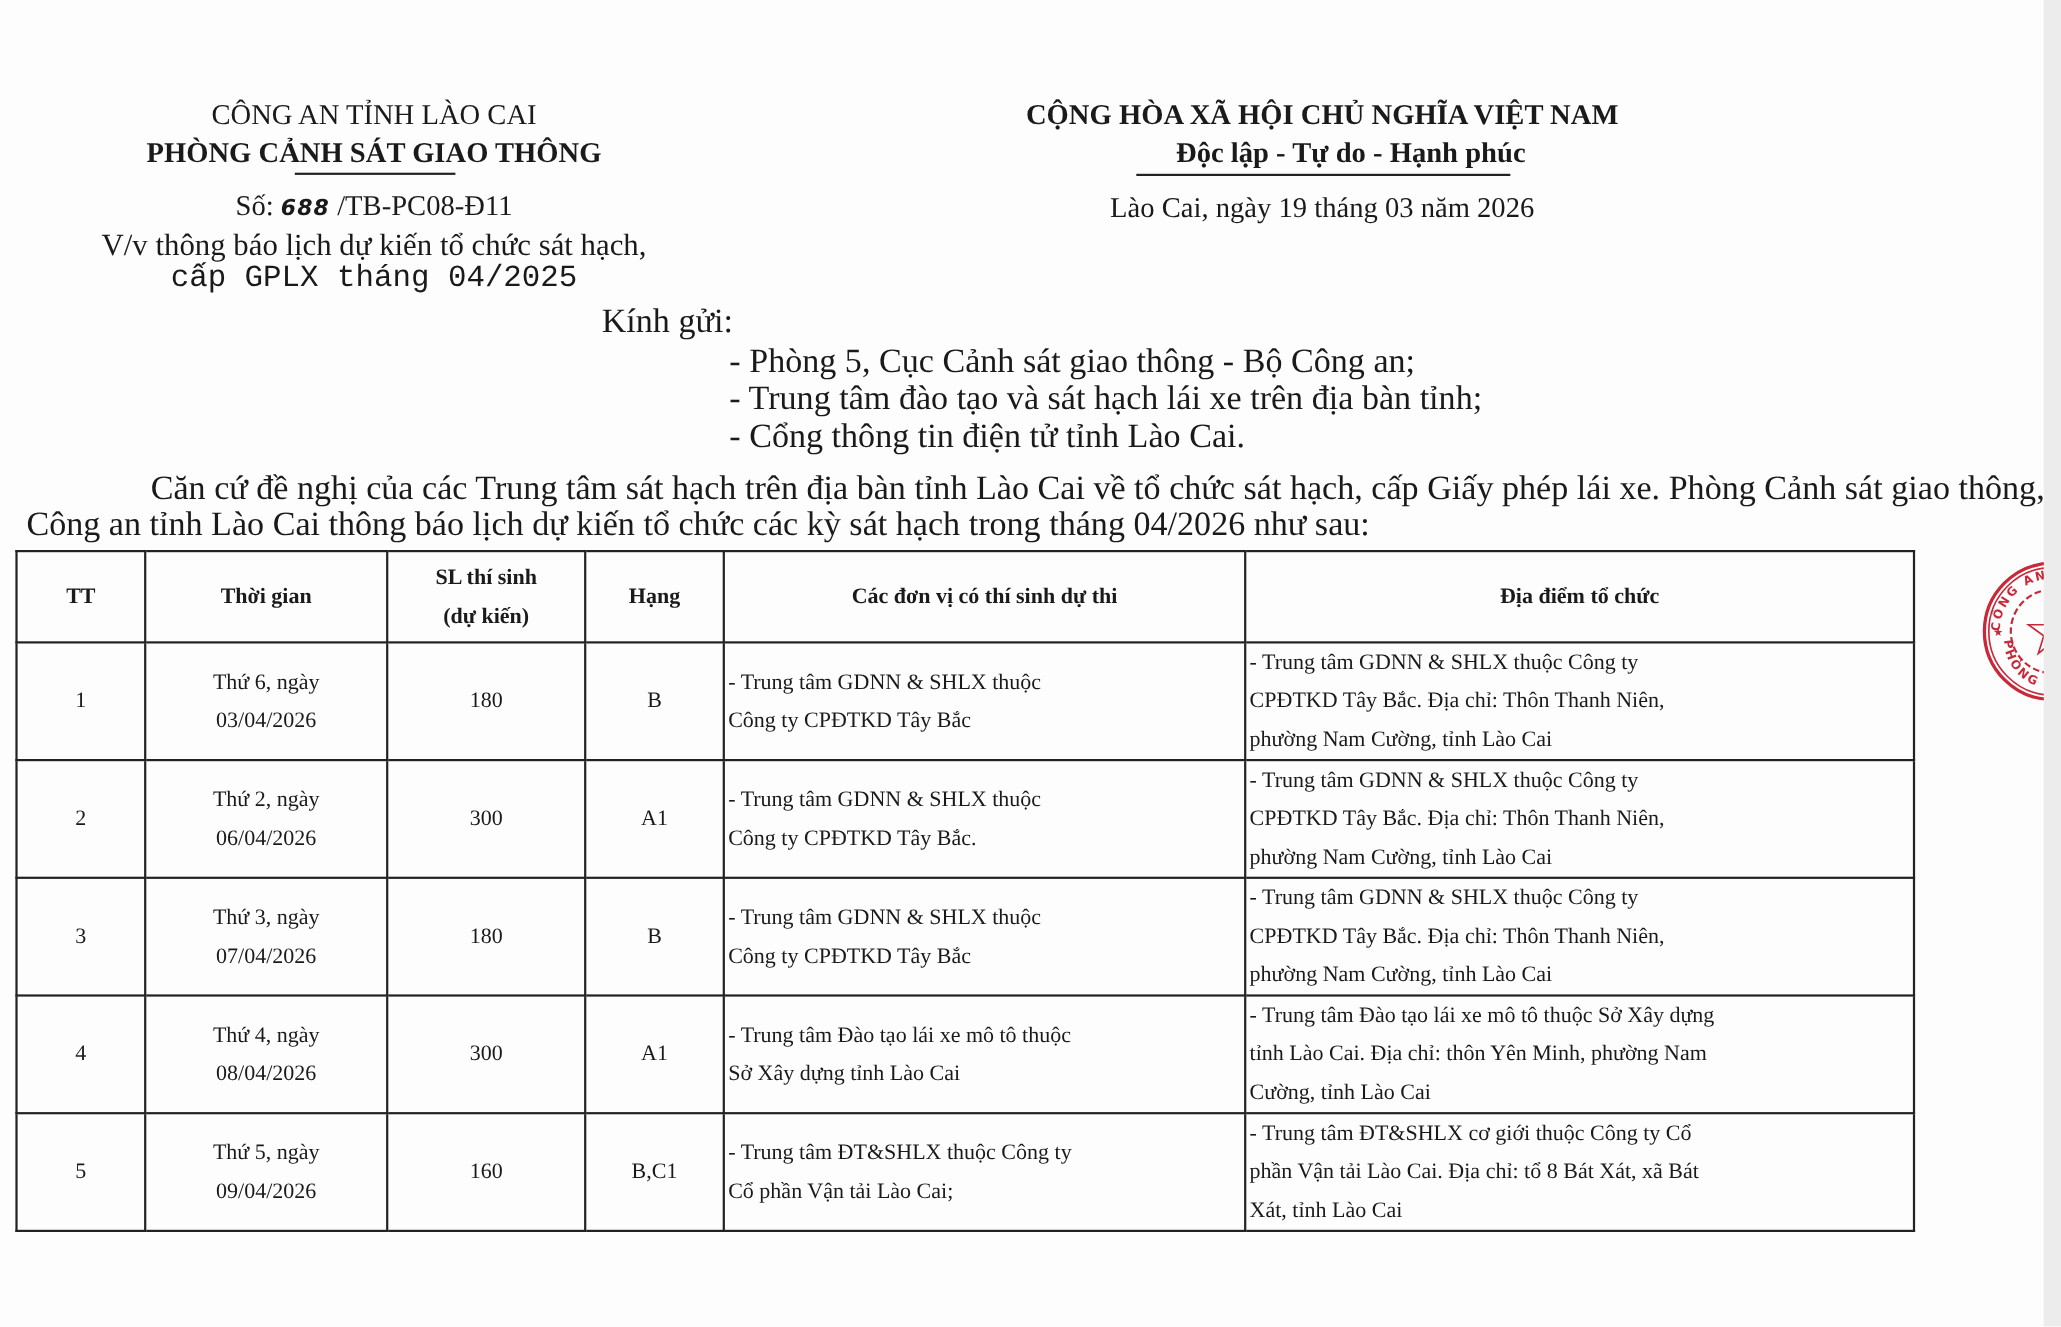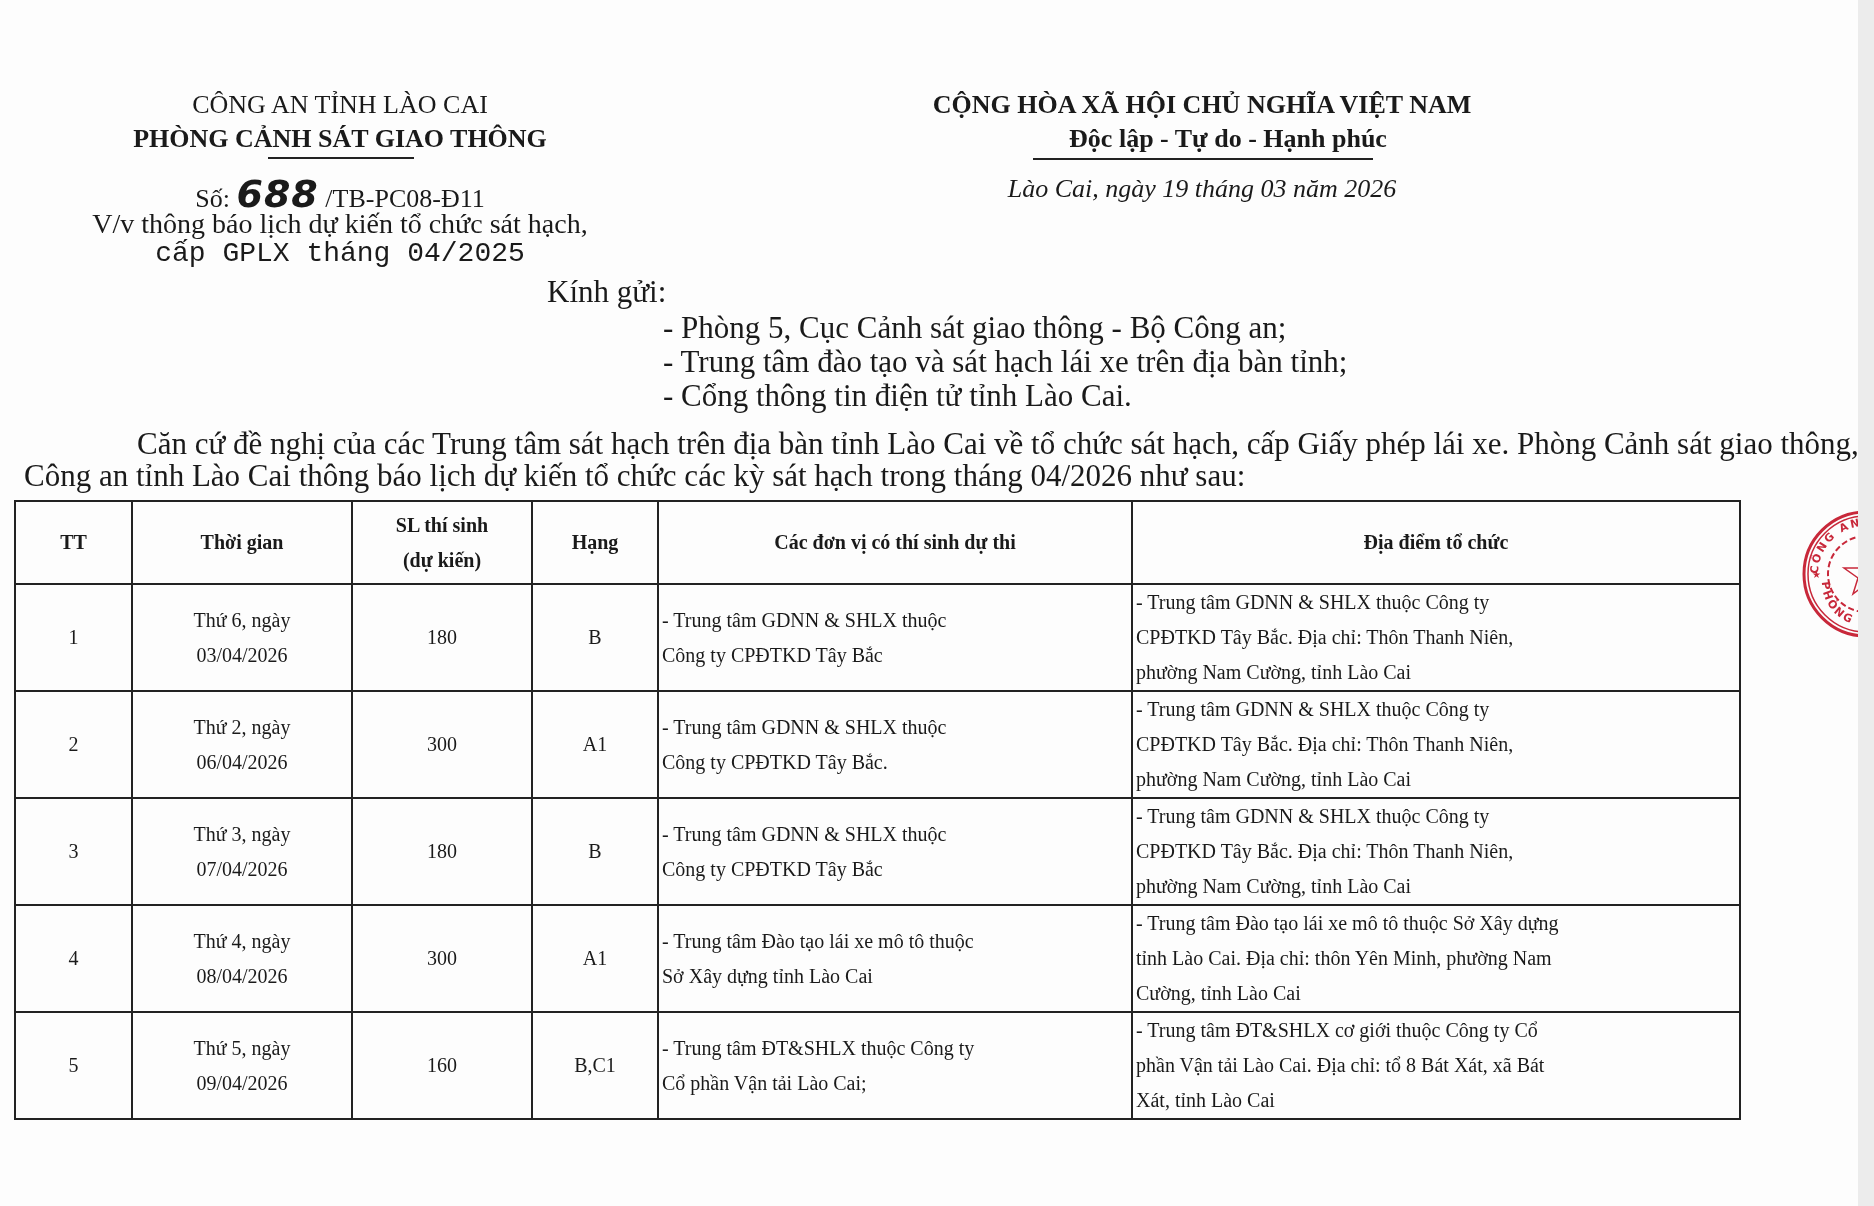--- a/index.html
+++ b/index.html
@@ -8,22 +8,22 @@
     background: #fdfdfd;
     font-family: "Liberation Serif", "DejaVu Serif", serif;
     color: #1a1a1a;
   }
   .abs { position: absolute; white-space: nowrap; }
   .center { transform: translateX(-50%); }
   .f26 { font-size: 26px; }
   .f25 { font-size: 31px; }
   .f22 { font-size: 28px; }
   .bold { font-weight: bold; }
-  .ital { font-style: italic; }
-  .hand { font-family: "DejaVu Sans", sans-serif; font-style: italic; font-weight: bold; font-size: 38px; letter-spacing: 1px; }
+  .ital { }
+  .hand { font-family: "DejaVu Sans", sans-serif; font-style: italic; font-weight: bold; font-size: 20px; letter-spacing: 1px; }
   .underline-seg { position: absolute; height: 2px; background: #222; }
 
   .right-bar { position: absolute; right: 0; top: 0; width: 16px; height: 1206px; background: #ececec; }
 
   table.sched {
     position: absolute; left: 14px; top: 500px; width: 1725px;
     border-collapse: collapse; table-layout: fixed;
     font-size: 20px; line-height: 35px;
   }
   table.sched td, table.sched th {

